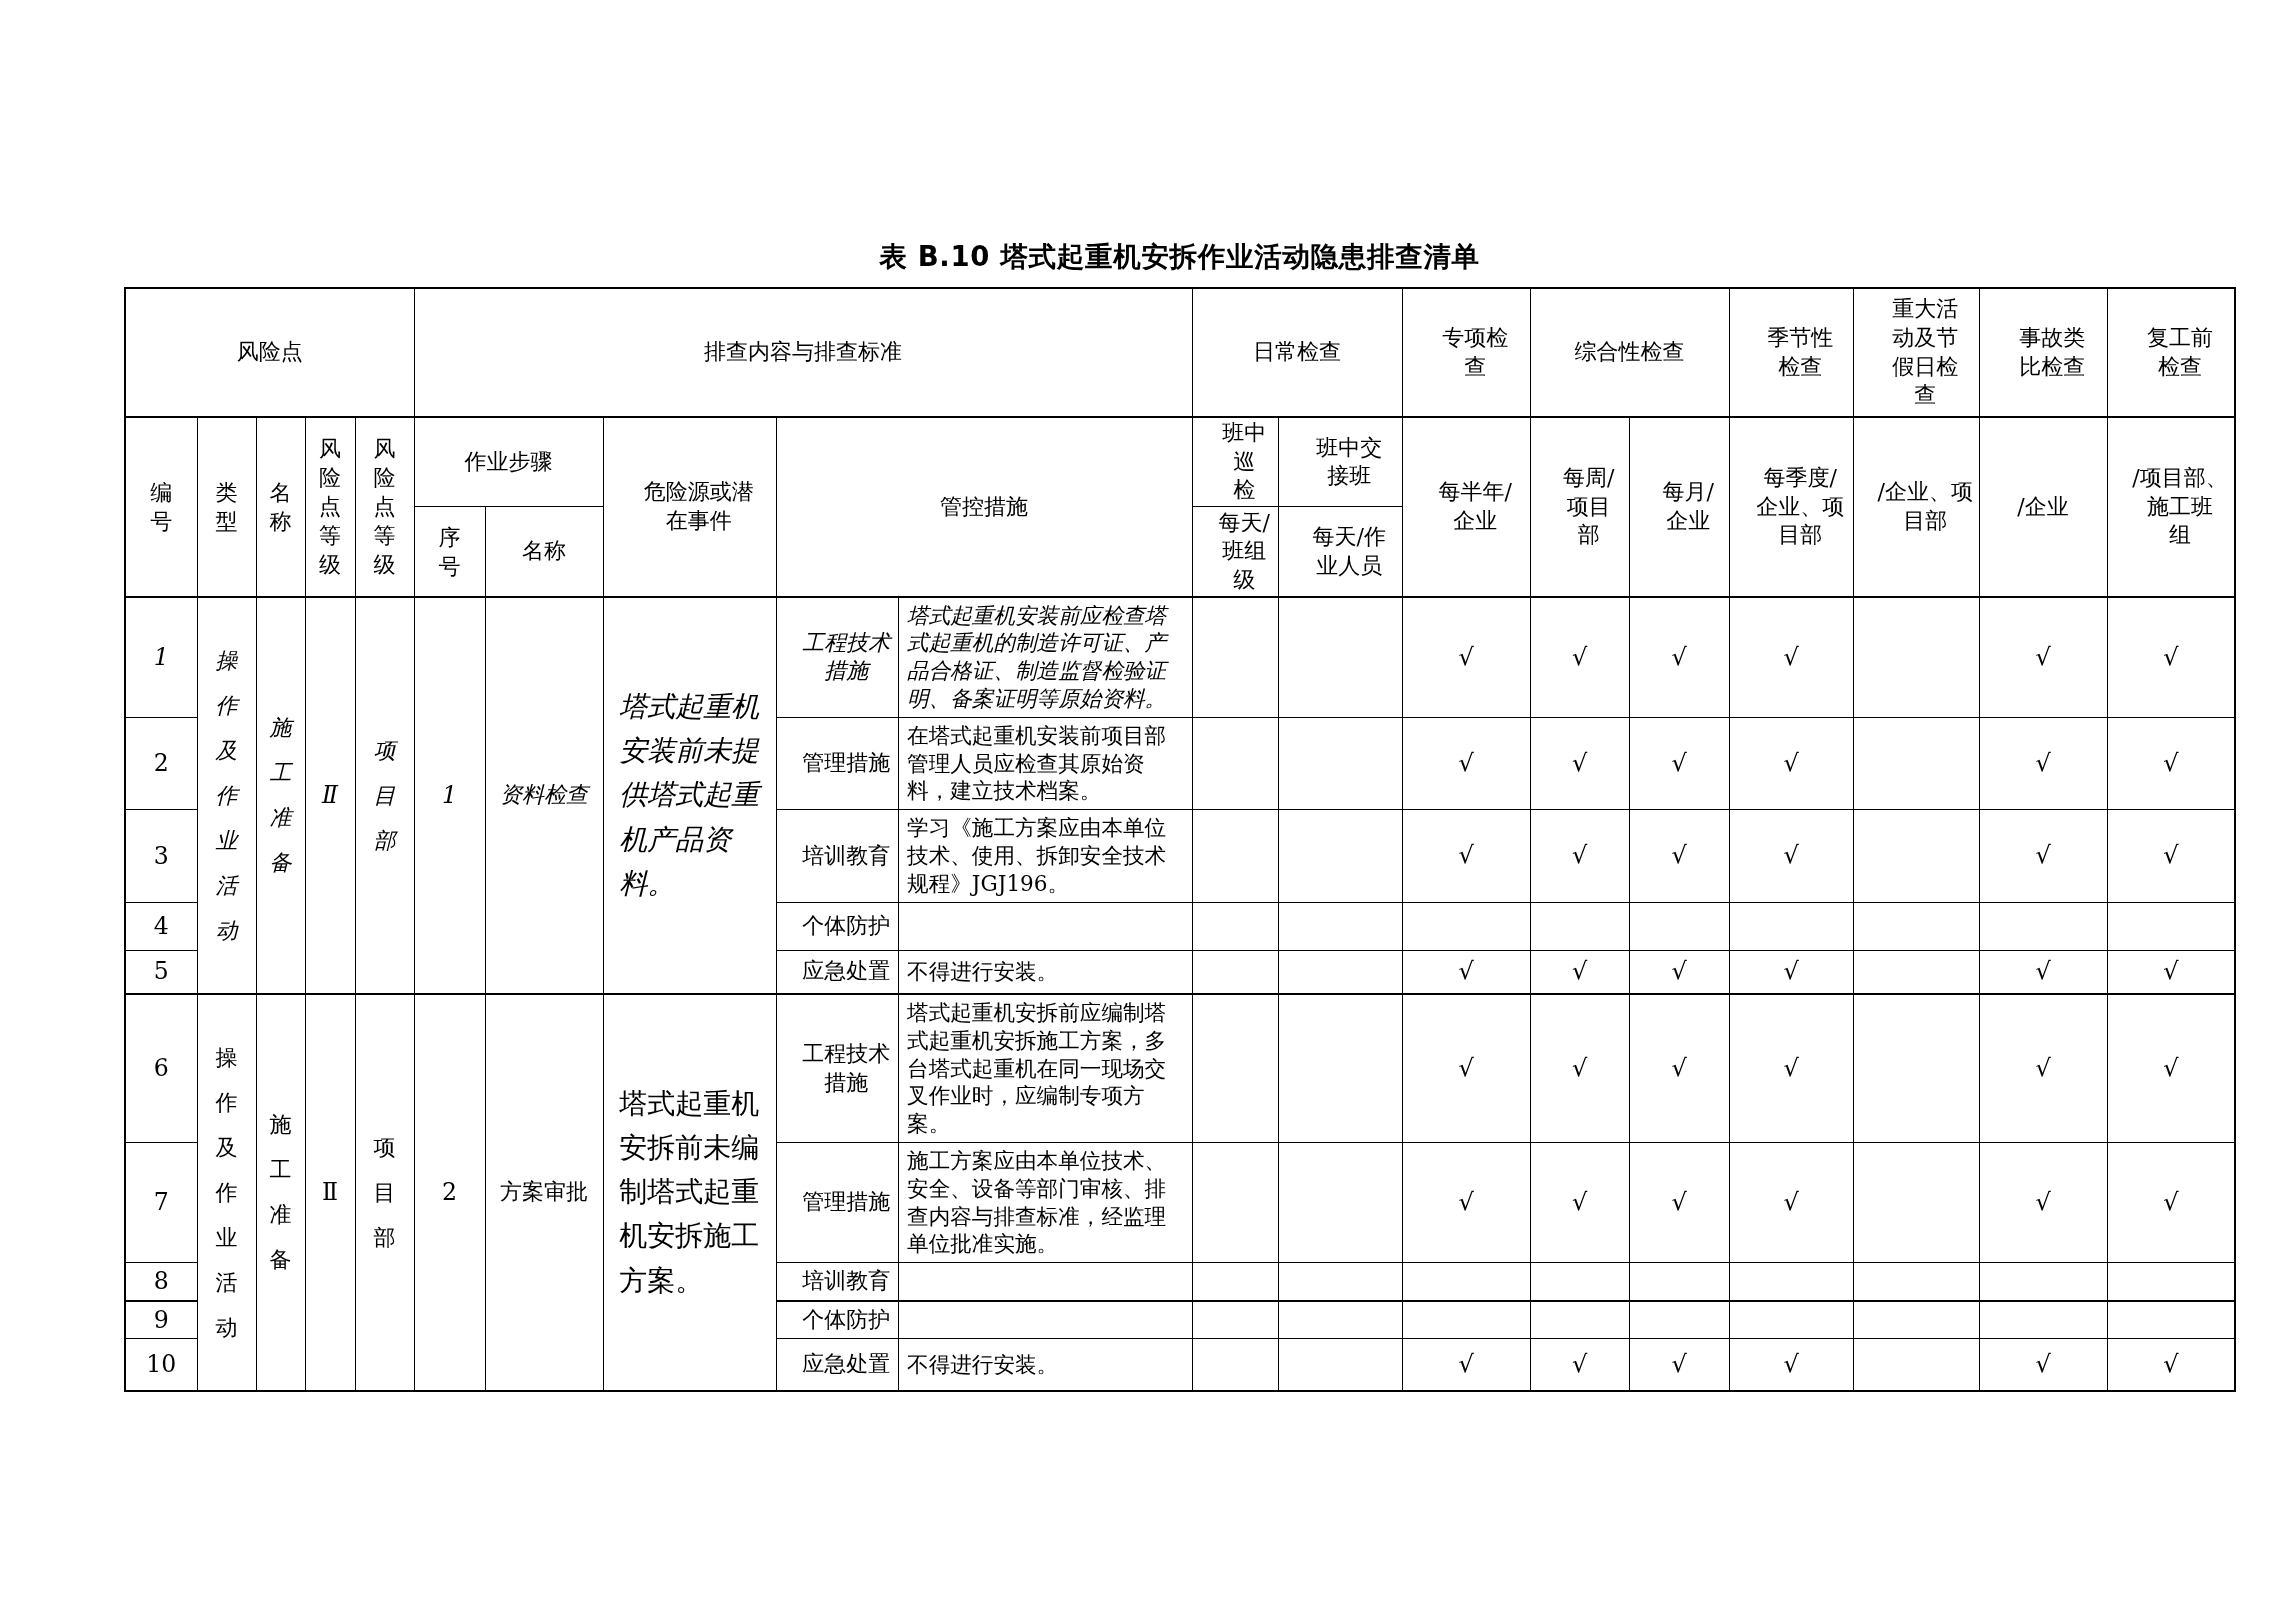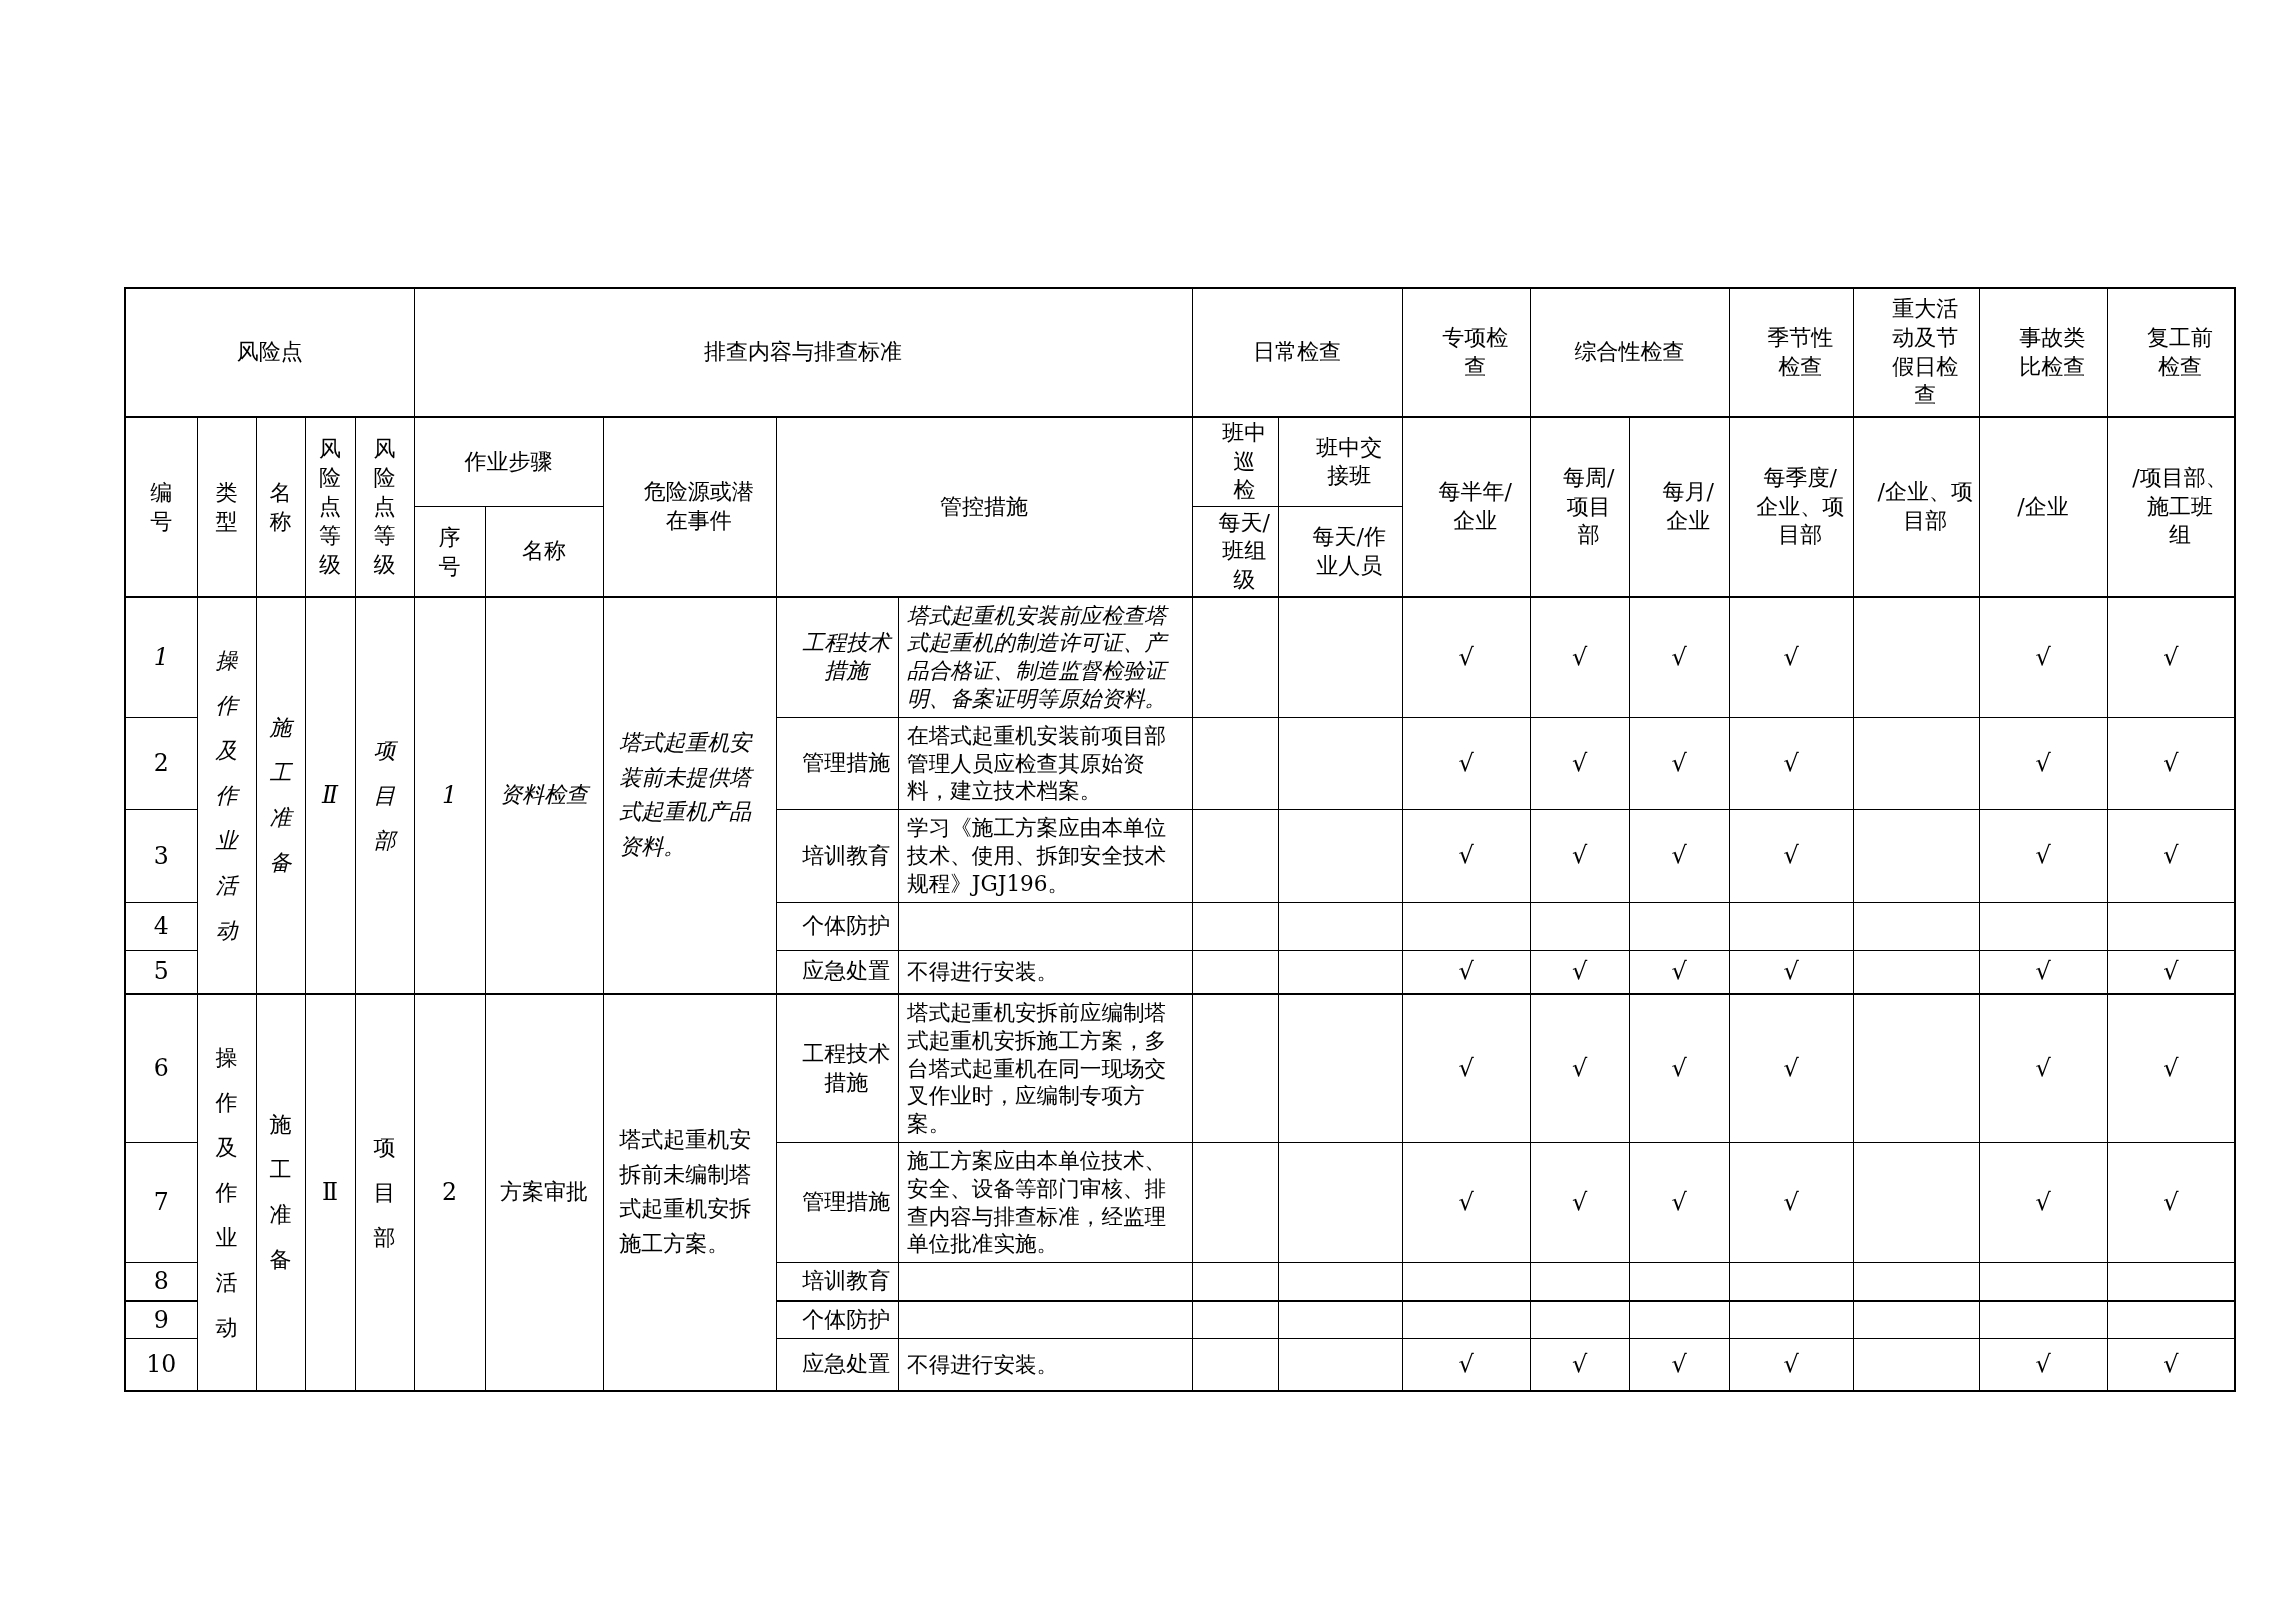--- a/index.html
+++ b/index.html
@@ -16,30 +16,31 @@
      word-break:break-word;}
   tr.h2 td{border-top-width:2px;}
   tr.r1top td{border-top-width:2px;font-style:italic;}
   tr.g2start td{border-top-width:2.6px;}
   tr.thin-sep td{border-top-width:2px;}
   .pre{white-space:pre-line;padding-left:21px;}
   
   .vt-wrap{width:1.15em;margin:0 auto;word-break:break-all;line-height:1.32;}
   .vt2-wrap{width:1.15em;margin:0 auto;word-break:break-all;line-height:2.05;}
   td.ml{ text-align:left;padding:3.9px 8.5px;line-height:1.29;font-size:21.6px;}
-  td.hz{ text-align:left;padding:3.9px 15.7px;line-height:1.58;font-size:22px;}
+  td.hz{ text-align:left;padding:3.9px 15.7px;line-height:1.58;font-size:28px;}
   td.ck{ font-size:24px;}
   td.num{font-size:23.6px;}
   td.lvl{font-size:23.6px;}
 </style>
 </head>
 <body>
 
 <div class="page">
 
+  <div class="doc-title">表 B.10 塔式起重机安拆作业活动隐患排查清单</div>
 
   <table class="sheet">
     <colgroup>
       <col style="width:72px">
         <col style="width:59px">
         <col style="width:49px">
       <col style="width:50px">
         <col style="width:59px">
         <col style="width:71px">
       <col style="width:118px">

